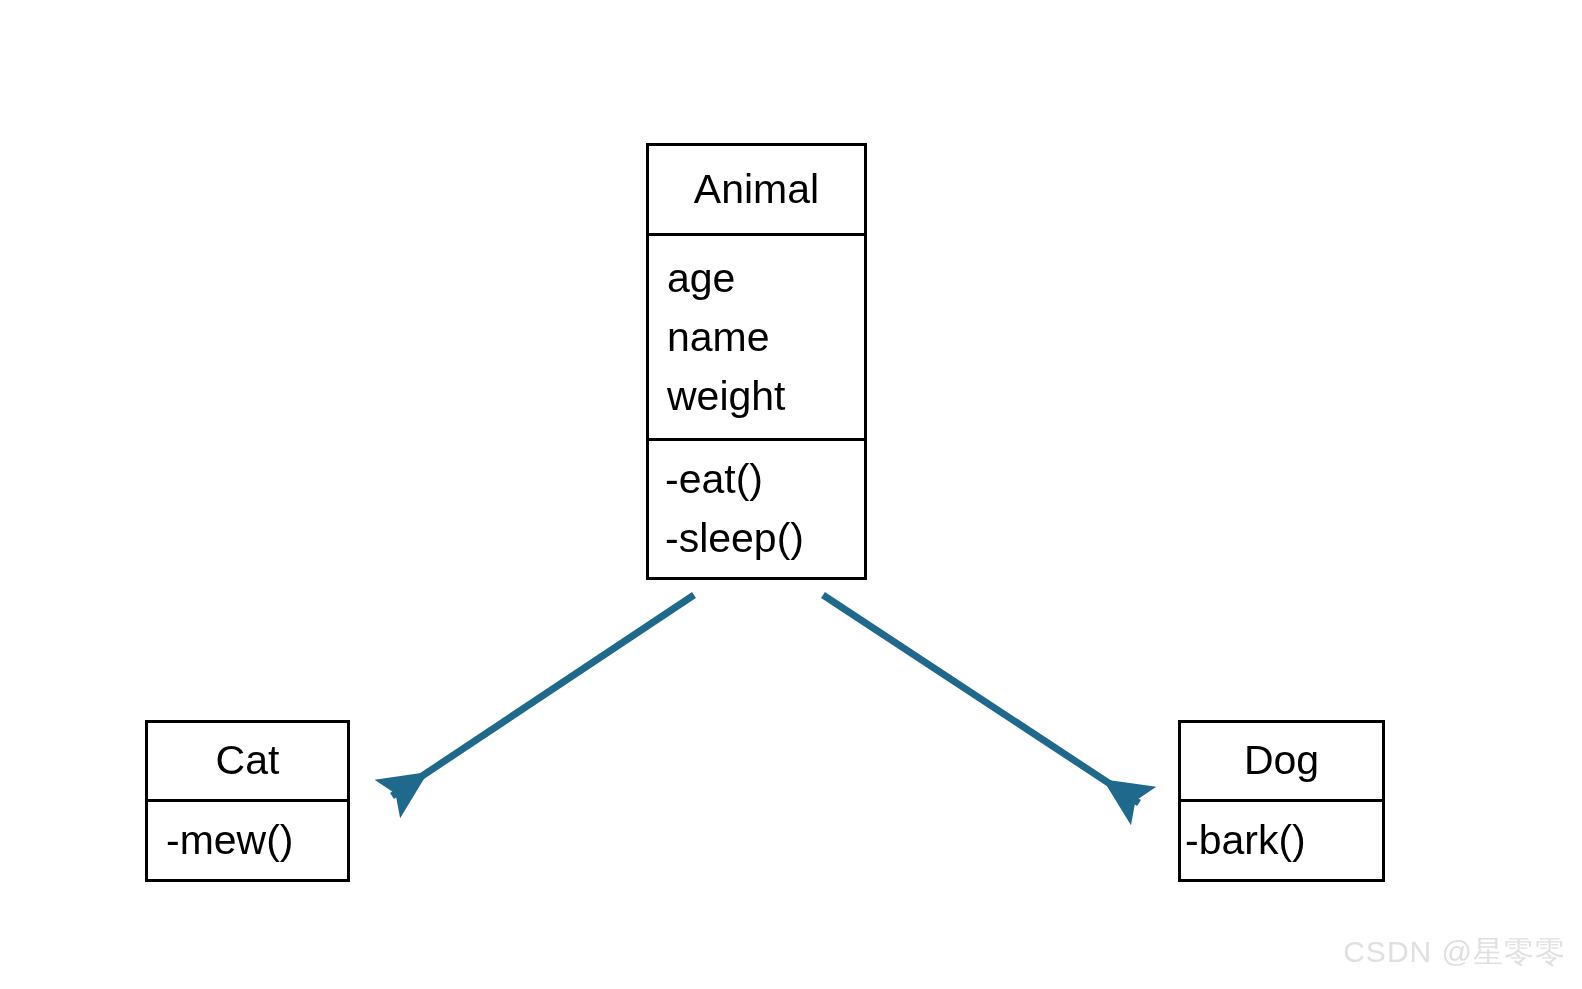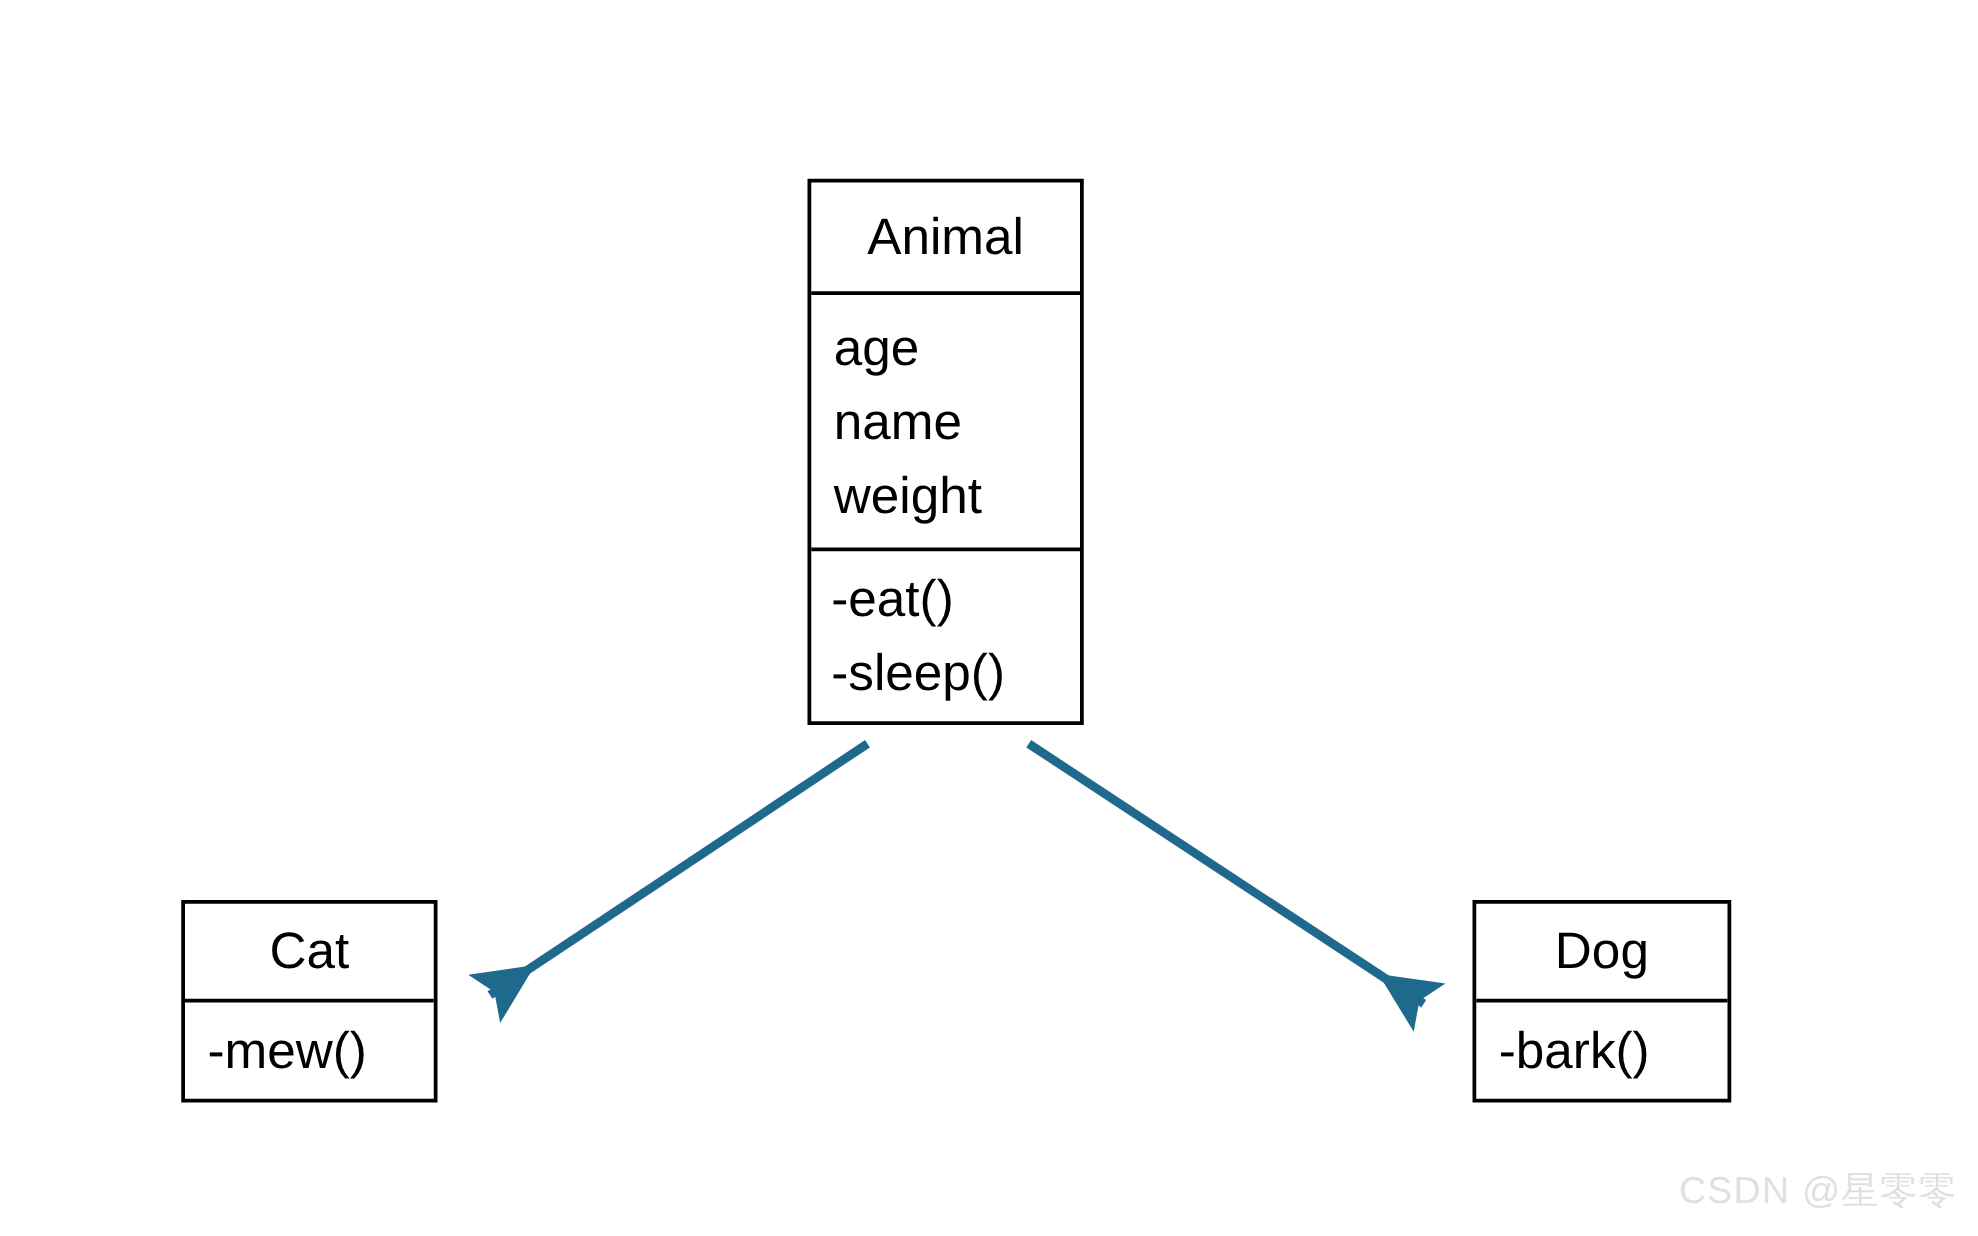--- a/index.html
+++ b/index.html
@@ -76,21 +76,21 @@
 
   
   #class-dog {
     left: 1178px;
     top: 720px;
     width: 207px;
     height: 162px;
     justify-content: space-between;
   }
   #class-dog .c-name { height: 80px; }
-  #class-dog .c-ops  { height: 79px; padding: 0 0 0 18px; }
+  #class-dog .c-ops  { height: 79px; padding: 0 0 0 4px; }
   #class-dog .uml-name { font-size: 41px; }
   #class-dog .uml-member { font-size: 41px; line-height: 56px; }
 
   
   #edges {
     position: absolute;
     left: 0;
     top: 0;
     width: 1582px;
     height: 989px;

